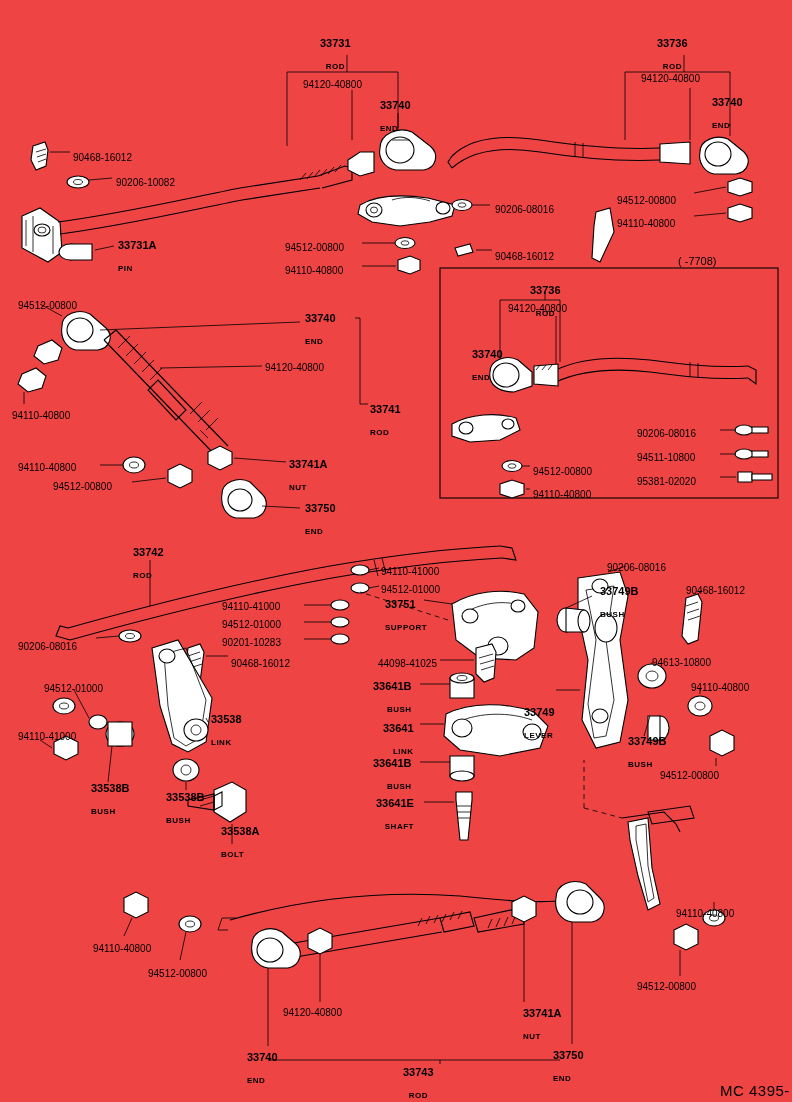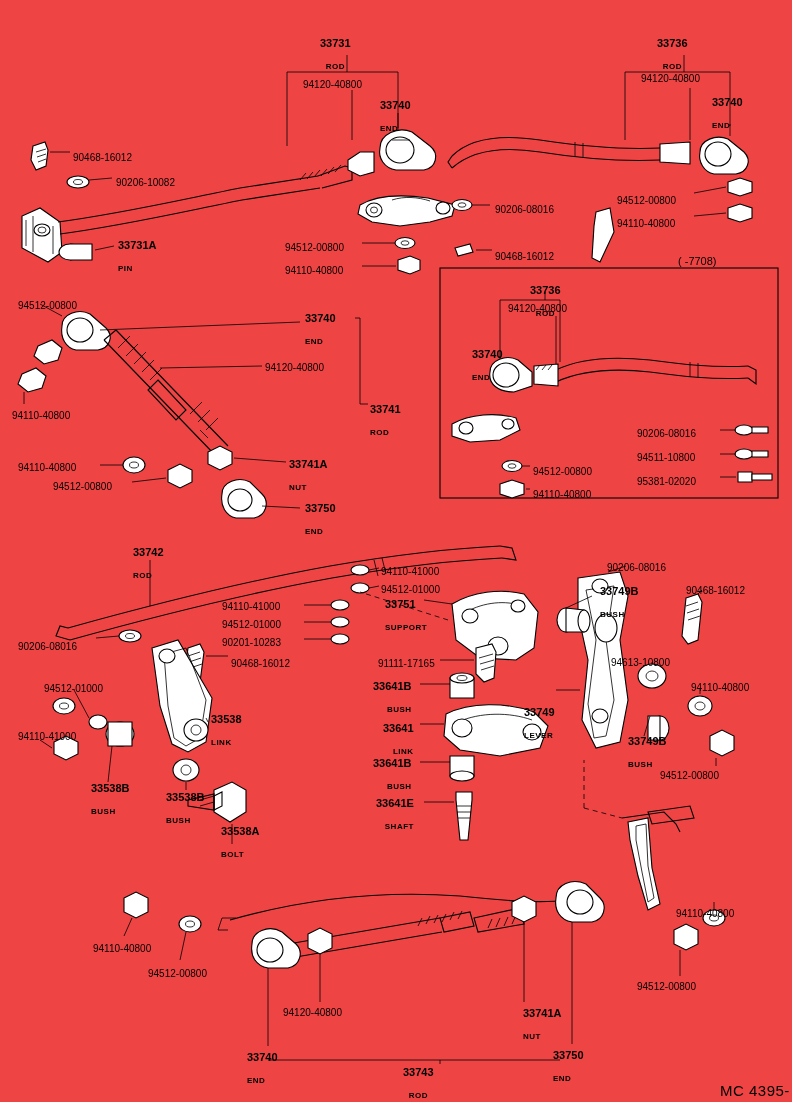--- a/index.html
+++ b/index.html
@@ -443,24 +443,24 @@
   <div class="pn" style="left:637px;top:452px;">94511-10800</div>
   <div class="pn" style="left:637px;top:476px;">95381-02020</div>
   <div class="pn" style="left:533px;top:466px;">94512-00800</div>
   <div class="pn" style="left:533px;top:489px;">94110-40800</div>
   <div class="pn" style="left:381px;top:566px;">94110-41000</div>
   <div class="pn" style="left:381px;top:584px;">94512-01000</div>
   <div class="pn" style="left:222px;top:601px;">94110-41000</div>
   <div class="pn" style="left:222px;top:619px;">94512-01000</div>
   <div class="pn" style="left:222px;top:637px;">90201-10283</div>
   <div class="pn" style="left:231px;top:658px;">90468-16012</div>
-  <div class="pn" style="left:378px;top:658px;">91111-17165</div>
+  <div class="pn" style="left:378px;top:658px;">44098-41025</div>
   <div class="pn" style="left:607px;top:562px;">90206-08016</div>
   <div class="pn" style="left:686px;top:585px;">90468-16012</div>
-  <div class="pn" style="left:611px;top:657px;">94613-10800</div>
+  <div class="pn" style="left:652px;top:657px;">94613-10800</div>
   <div class="pn" style="left:691px;top:682px;">94110-40800</div>
   <div class="pn" style="left:660px;top:770px;">94512-00800</div>
   <div class="pn" style="left:18px;top:641px;">90206-08016</div>
   <div class="pn" style="left:44px;top:683px;">94512-01000</div>
   <div class="pn" style="left:18px;top:731px;">94110-41000</div>
   <div class="pn" style="left:93px;top:943px;">94110-40800</div>
   <div class="pn" style="left:148px;top:968px;">94512-00800</div>
   <div class="pn" style="left:283px;top:1007px;">94120-40800</div>
   <div class="pn" style="left:676px;top:908px;">94110-40800</div>
   <div class="pn" style="left:637px;top:981px;">94512-00800</div>

